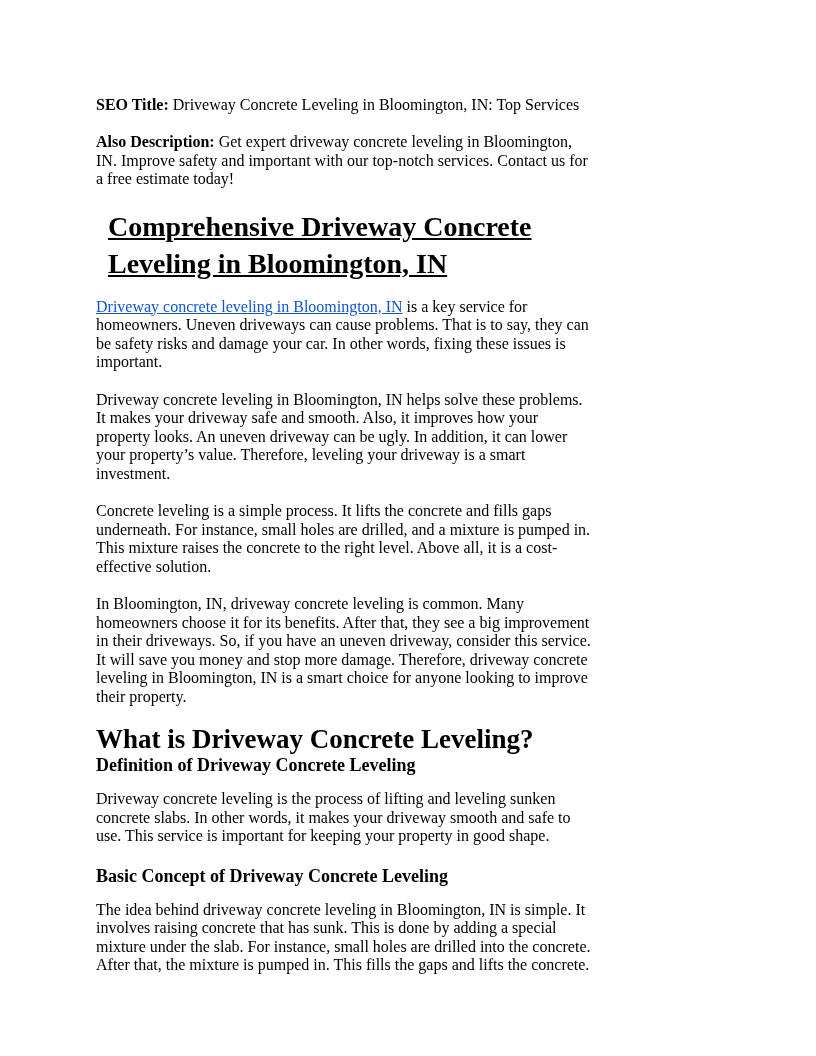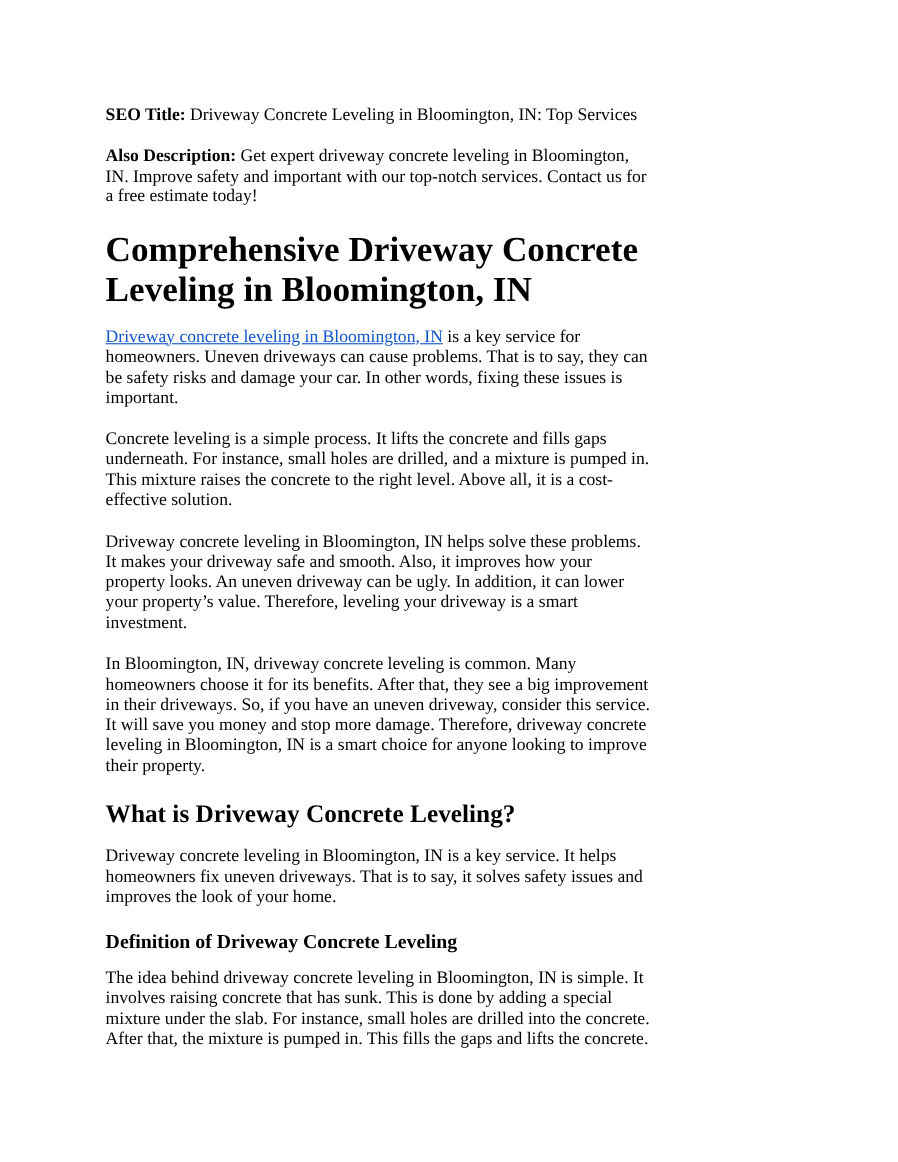--- a/index.html
+++ b/index.html
@@ -22,28 +22,29 @@
     padding: 96px 96px 0 96px;
     background: #ffffff;
     border-radius: 22px;
   }
   p.body {
     margin: 0 0 18.6px 0;
     font-size: 16px;
     line-height: 18.6px;
   }
   h1.doc-h1 {
-    margin: 3px 0 16px 0;
-    font-size: 32px;
+    margin: 3px 0 16px 12px;
+    font-size: 28px;
     line-height: 37px;
     font-weight: bold;
+    text-decoration: underline;
   }
   h2.doc-h2 {
-    margin: 6px 0 16px 0;
-    font-size: 23px;
+    margin: 6px 0 0 0;
+    font-size: 27px;
     line-height: 29px;
     font-weight: bold;
   }
   h3.doc-h3 {
     margin: 0 0 14px 0;
     font-size: 18px;
     line-height: 22px;
     font-weight: bold;
   }
   a.doc-link {
@@ -60,29 +61,30 @@
 <div class="page">
 
   <p class="body"><strong class="inline-label">SEO Title:</strong><span> Driveway Concrete Leveling in Bloomington, IN: Top Services</span></p>
 
   <p class="body"><strong class="inline-label">Also Description:</strong><span> Get expert driveway concrete leveling in Bloomington, IN. Improve safety and important with our top-notch services. Contact us for a free estimate today!</span></p>
 
   <h1 class="doc-h1">Comprehensive Driveway Concrete Leveling in Bloomington, IN</h1>
 
   <p class="body"><a class="doc-link" href="#">Driveway concrete leveling in Bloomington, IN</a><span> is a key service for homeowners. Uneven driveways can cause problems. That is to say, they can be safety risks and damage your car. In other words, fixing these issues is important.</span></p>
 
+  <p class="body">Driveway concrete leveling in Bloomington, IN helps solve these problems. It makes your driveway safe and smooth. Also, it improves how your property looks. An uneven driveway can be ugly. In addition, it can lower your property’s value. Therefore, leveling your driveway is a smart investment.</p>
+
   <p class="body">Concrete leveling is a simple process. It lifts the concrete and fills gaps underneath. For instance, small holes are drilled, and a mixture is pumped in. This mixture raises the concrete to the right level. Above all, it is a cost-effective solution.</p>
-
-  <p class="body">Driveway concrete leveling in Bloomington, IN helps solve these problems. It makes your driveway safe and smooth. Also, it improves how your property looks. An uneven driveway can be ugly. In addition, it can lower your property’s value. Therefore, leveling your driveway is a smart investment.</p>
 
   <p class="body">In Bloomington, IN, driveway concrete leveling is common. Many homeowners choose it for its benefits. After that, they see a big improvement in their driveways. So, if you have an uneven driveway, consider this service. It will save you money and stop more damage. Therefore, driveway concrete leveling in Bloomington, IN is a smart choice for anyone looking to improve their property.</p>
 
   <h2 class="doc-h2">What is Driveway Concrete Leveling?</h2>
 
-  <p class="body">Driveway concrete leveling in Bloomington, IN is a key service. It helps homeowners fix uneven driveways. That is to say, it solves safety issues and improves the look of your home.</p>
 
   <h3 class="doc-h3">Definition of Driveway Concrete Leveling</h3>
 
+  <p class="body">Driveway concrete leveling is the process of lifting and leveling sunken concrete slabs. In other words, it makes your driveway smooth and safe to use. This service is important for keeping your property in good shape.</p>
 
+  <h3 class="doc-h3">Basic Concept of Driveway Concrete Leveling</h3>
 
   <p class="body">The idea behind driveway concrete leveling in Bloomington, IN is simple. It involves raising concrete that has sunk. This is done by adding a special mixture under the slab. For instance, small holes are drilled into the concrete. After that, the mixture is pumped in. This fills the gaps and lifts the concrete.</p>
 
 </div>
 
 </body></html>

